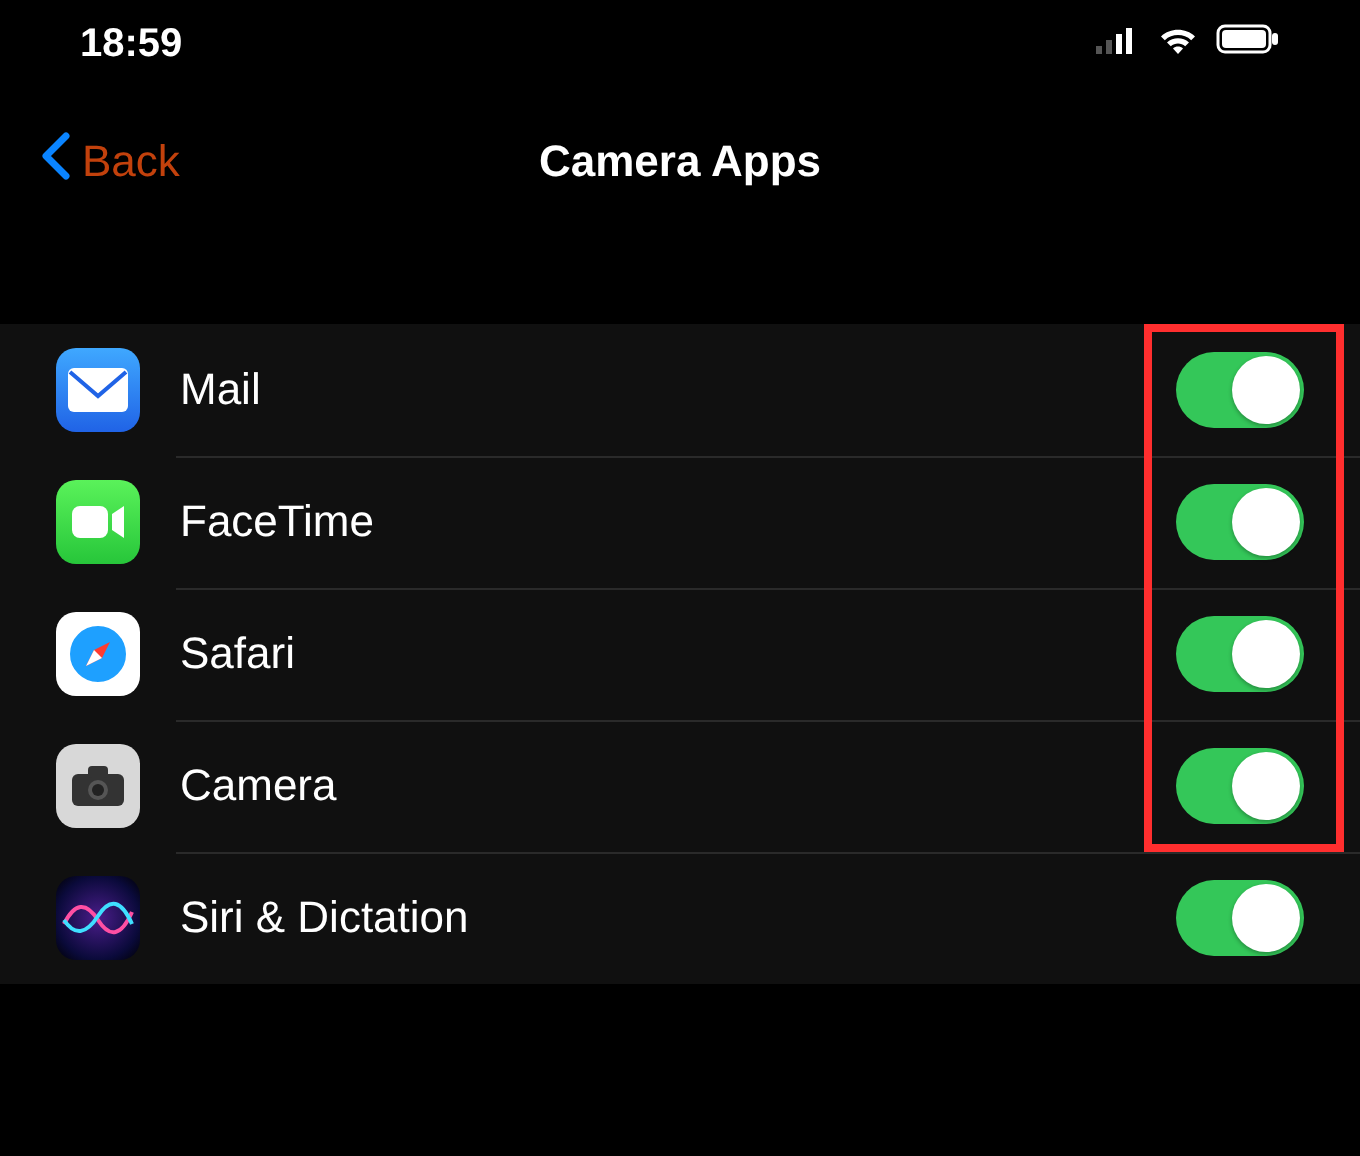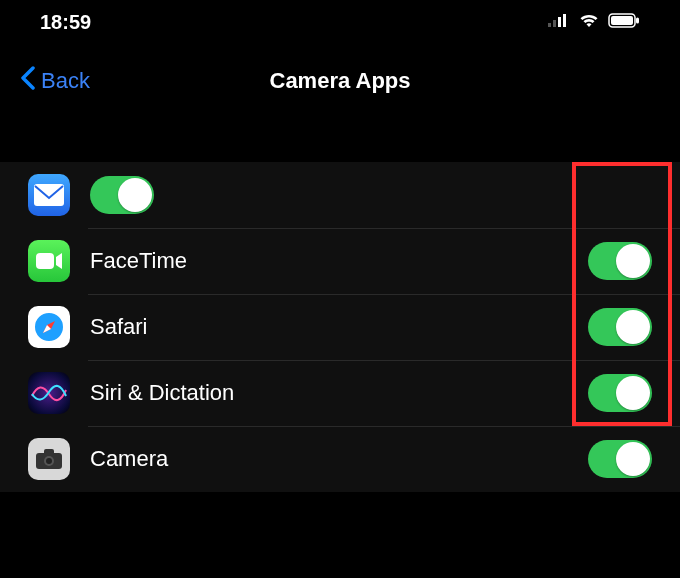--- a/index.html
+++ b/index.html
@@ -31,21 +31,21 @@
     height: 54px;
     display: flex;
     align-items: center;
     padding: 0 20px;
     position: relative;
     margin-top: 10px;
   }
   .back-btn {
     display: flex;
     align-items: center;
-    color: #3b82f6;
+    color: #c2410c;
     font-size: 22px;
     gap: 6px;
     cursor: pointer;
   }
   .nav-title {
     position: absolute;
     left: 50%;
     transform: translateX(-50%);
     font-size: 22px;
     font-weight: 600;
@@ -171,20 +171,21 @@
 
 <div class="list">
 
   <div class="row">
     <div class="app-icon mail-icon">
       <svg width="30" height="22" viewBox="0 0 30 22">
         <rect x="0" y="0" width="30" height="22" rx="3" fill="#fff"></rect>
         <polyline points="1,2 15,14 29,2" fill="none" stroke="#2063e6" stroke-width="2"></polyline>
       </svg>
     </div>
+    <div class="app-label">Mail</div>
     <div class="toggle on">
         <div class="knob"></div>
       </div>
   </div>
 
   <div class="row">
     <div class="app-icon facetime-icon">
       <svg width="30" height="20" viewBox="0 0 30 20">
         <rect x="2" y="2" width="18" height="16" rx="4" fill="#fff"></rect>
         <polygon points="22,6 28,2 28,18 22,14" fill="#fff"></polygon>
@@ -205,41 +206,41 @@
         <polygon points="20,20 12,24 16,16" fill="#fff"></polygon>
       </svg>
     </div>
     <div class="app-label">Safari</div>
     <div class="toggle on">
         <div class="knob"></div>
       </div>
   </div>
 
   <div class="row">
-    <div class="app-icon siri-icon">
-      <svg width="42" height="42" viewBox="0 0 42 42" style="position:absolute">
-        <path d="M4 24 Q12 8 21 22 Q30 36 38 18" fill="none" stroke="#ff4fa3" stroke-width="2"></path>
-        <path d="M4 22 Q12 34 21 20 Q30 6 38 24" fill="none" stroke="#3fdfff" stroke-width="2"></path>
-      </svg>
-    </div>
-    <div class="app-label">Siri &amp; Dictation</div>
-    <div class="toggle on">
-        <div class="knob"></div>
-      </div>
-  </div>
-
-  <div class="row">
     <div class="app-icon camera-icon">
       <svg width="30" height="24" viewBox="0 0 30 24">
         <rect x="2" y="6" width="26" height="16" rx="3" fill="#333"></rect>
         <rect x="10" y="2" width="10" height="6" rx="2" fill="#333"></rect>
         <circle cx="15" cy="14" r="5" fill="#555"></circle>
         <circle cx="15" cy="14" r="3" fill="#222"></circle>
       </svg>
     </div>
     <div class="app-label">Camera</div>
     <div class="toggle on">
         <div class="knob"></div>
       </div>
   </div>
 
+  <div class="row">
+    <div class="app-icon siri-icon">
+      <svg width="42" height="42" viewBox="0 0 42 42" style="position:absolute">
+        <path d="M4 24 Q12 8 21 22 Q30 36 38 18" fill="none" stroke="#ff4fa3" stroke-width="2"></path>
+        <path d="M4 22 Q12 34 21 20 Q30 6 38 24" fill="none" stroke="#3fdfff" stroke-width="2"></path>
+      </svg>
+    </div>
+    <div class="app-label">Siri &amp; Dictation</div>
+    <div class="toggle on">
+        <div class="knob"></div>
+      </div>
+  </div>
+
   <div class="highlight-box"></div>
 </div>
 
 </body></html>

